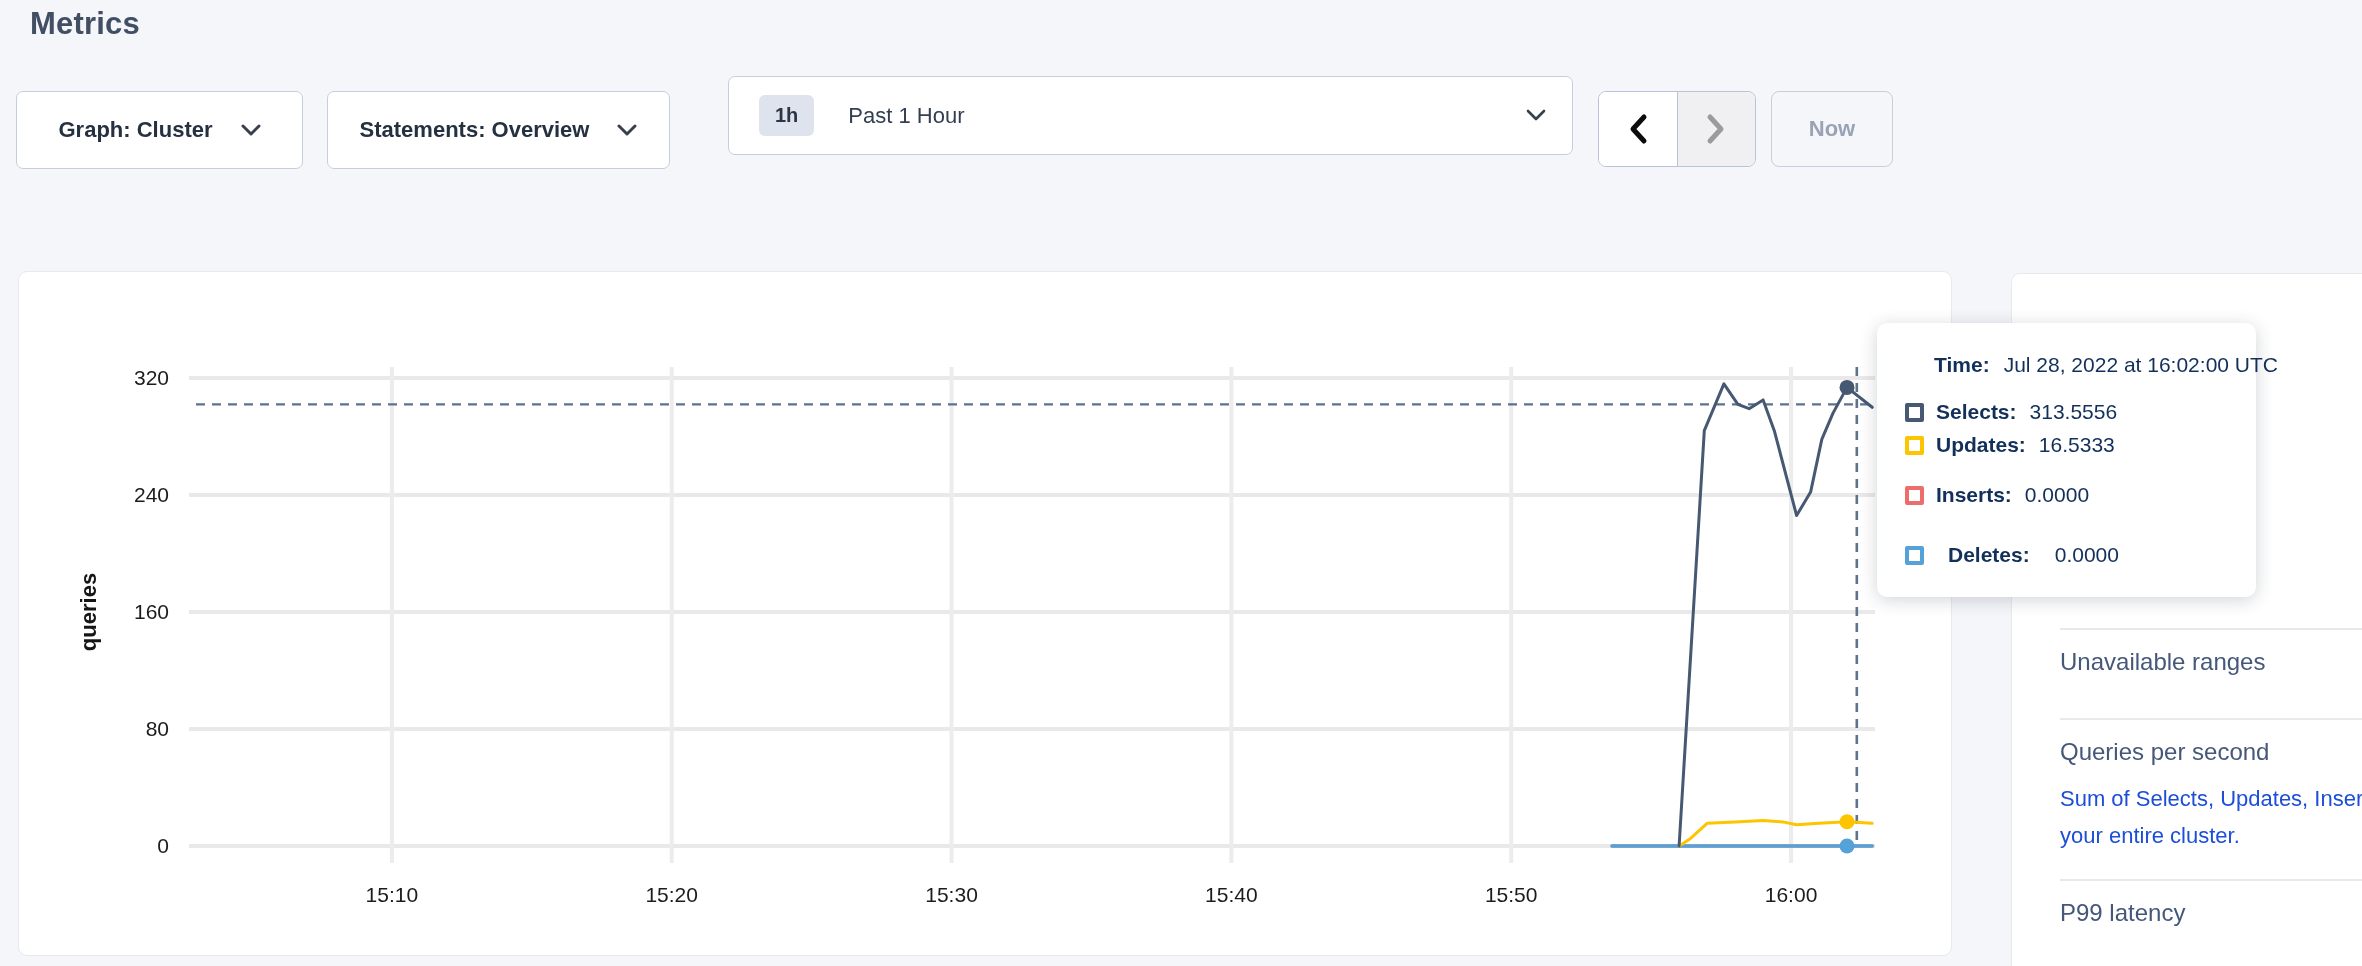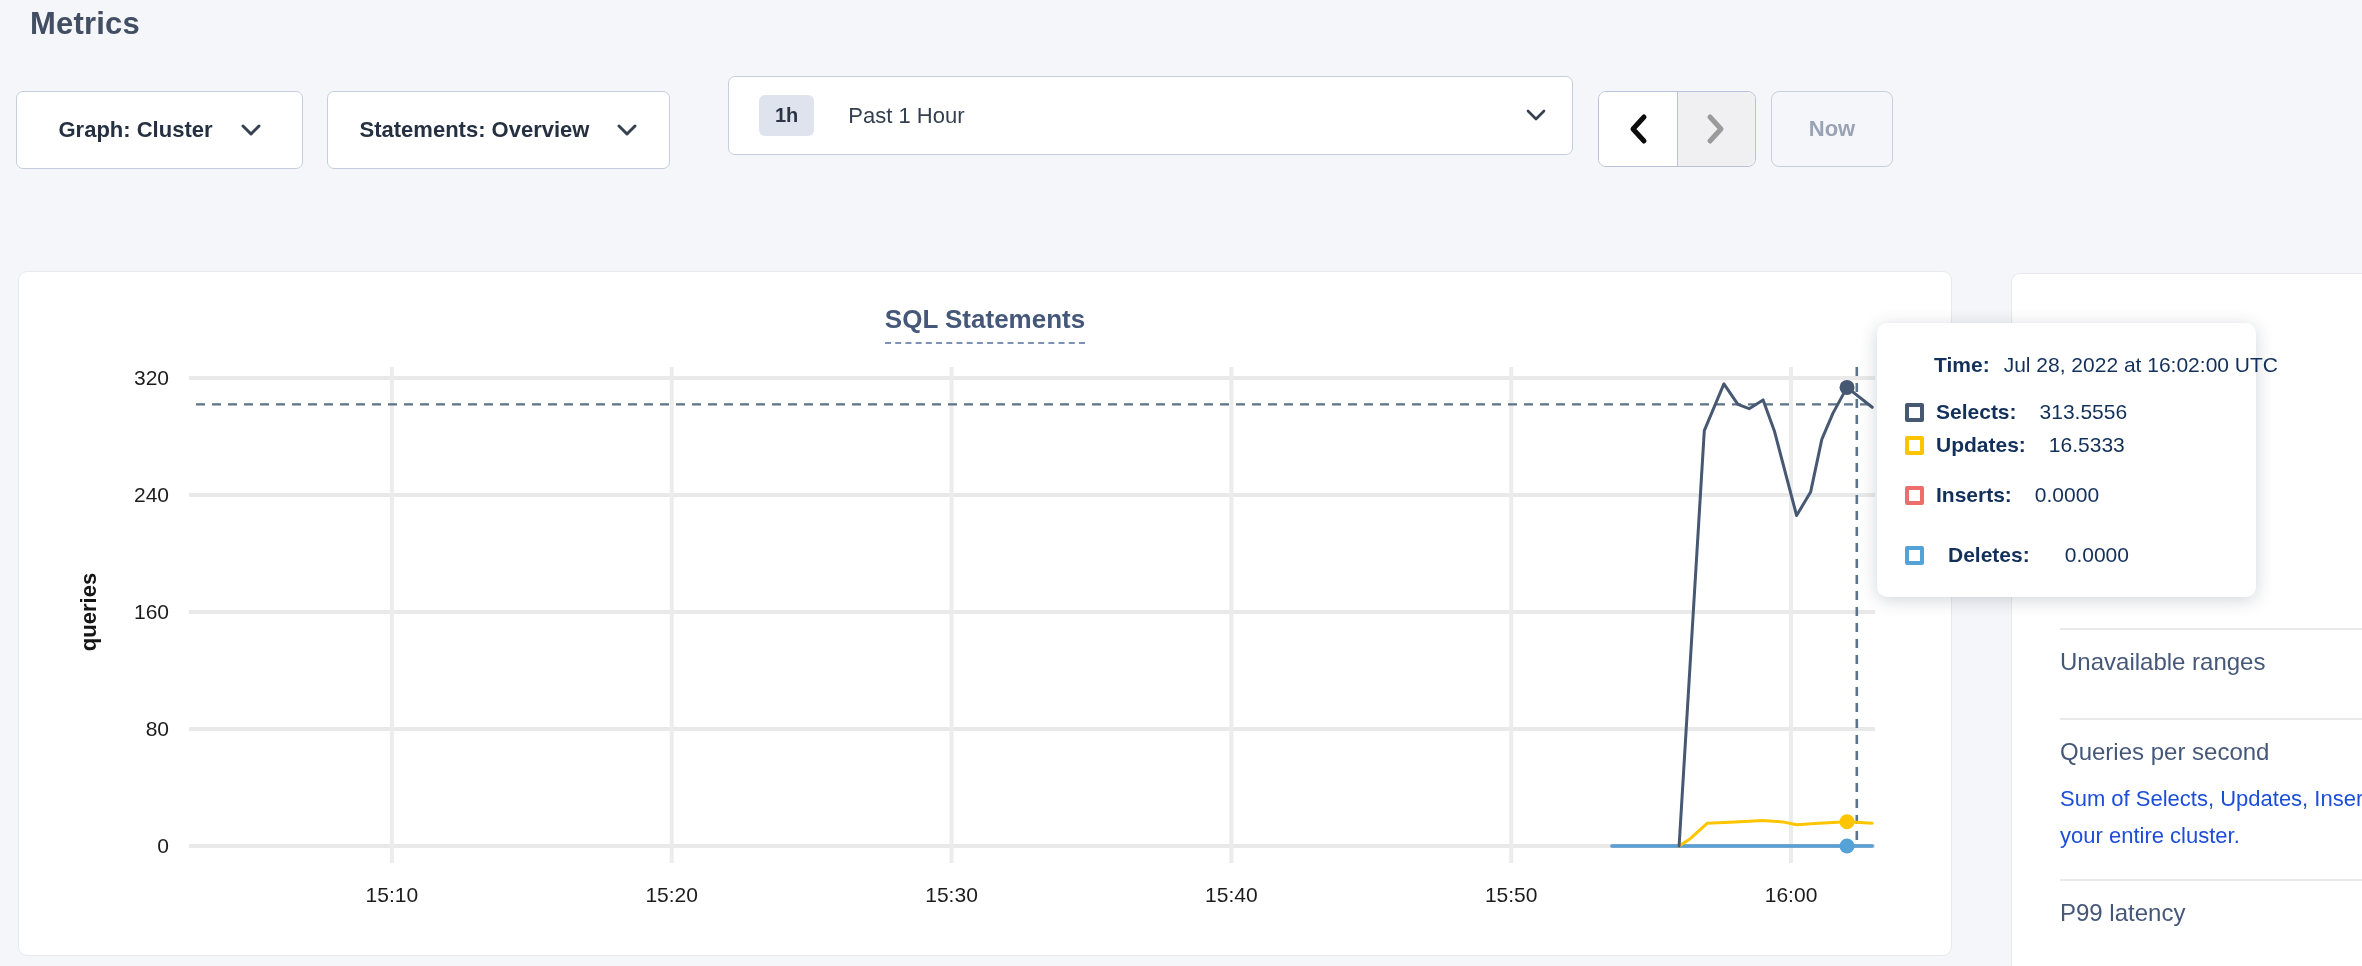--- a/index.html
+++ b/index.html
@@ -62,21 +62,21 @@
   
   .tooltip{
     left:1877px;top:323px;width:379px;height:274px;background:#fff;border-radius:10px;
     box-shadow:0 3px 18px rgba(30,40,60,.20);z-index:20;
   }
   .tt-time{position:absolute;left:57px;top:30px;font-size:21px;color:#12305a;white-space:nowrap;}
   .tt-time b{margin-right:14px;}
   .tt-row{position:absolute;left:28px;display:flex;align-items:center;white-space:nowrap;}
   .tt-swatch{width:19px;height:19px;box-sizing:border-box;border:4.5px solid #000;border-radius:2px;background:#fff;margin-right:12px;}
   .tt-label{font-size:21px;font-weight:700;color:#12305a;}
-  .tt-value{font-size:21px;color:#12305a;margin-left:23px;}
+  .tt-value{font-size:21px;color:#12305a;margin-left:13px;}
   
   .divider{position:absolute;left:48px;right:0;height:1.5px;background:#e9e9ec;}
   .side-h{position:absolute;left:48px;font-size:24px;font-weight:400;color:#46587a;white-space:nowrap;}
   .side-p{position:absolute;left:48px;font-size:22px;color:#1d4ed8;white-space:nowrap;}
 </style>
 </head>
 <body>
 
 <h1 class="abs page-title">Metrics</h1>
 
@@ -111,23 +111,20 @@
   <div class="pager-next">
     <svg width="22" height="32" viewBox="0 0 22 32">
         <polyline points="5,4 16,16 5,28" fill="none" stroke="#9b9b9b" stroke-width="5" stroke-linecap="round" stroke-linejoin="round"></polyline>
       </svg>
   </div>
 </div>
 
 <button class="abs now-btn">Now</button>
 
 <div class="abs card chart-card">
-  <div class="chart-title-wrap">
-    <span class="chart-title">SQL Statements</span>
-  </div>
   <div class="y-label">queries</div>
   <svg id="chart-svg" style="position:absolute;left:0;top:0;" width="1934" height="685" viewBox="0 0 1934 685">
       <g>
         <line x1="170" y1="574" x2="1856" y2="574" stroke="#e9e9e9" stroke-width="4"></line>
         <line x1="170" y1="457" x2="1856" y2="457" stroke="#e9e9e9" stroke-width="4"></line>
         <line x1="170" y1="340" x2="1856" y2="340" stroke="#e9e9e9" stroke-width="4"></line>
         <line x1="170" y1="223" x2="1856" y2="223" stroke="#e9e9e9" stroke-width="4"></line>
         <line x1="170" y1="106" x2="1856" y2="106" stroke="#e9e9e9" stroke-width="4"></line>
         <line x1="372.8833333333333" y1="95" x2="372.8833333333333" y2="591" stroke="#ececec" stroke-width="4"></line>
         <line x1="652.7166666666667" y1="95" x2="652.7166666666667" y2="591" stroke="#ececec" stroke-width="4"></line>

